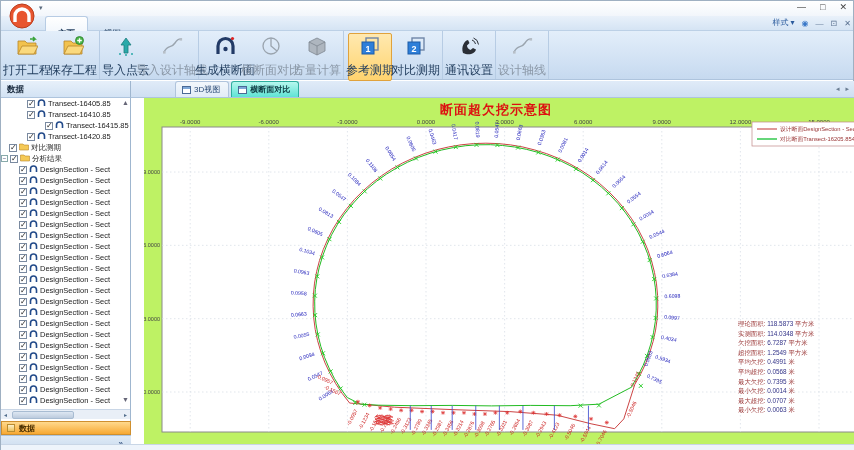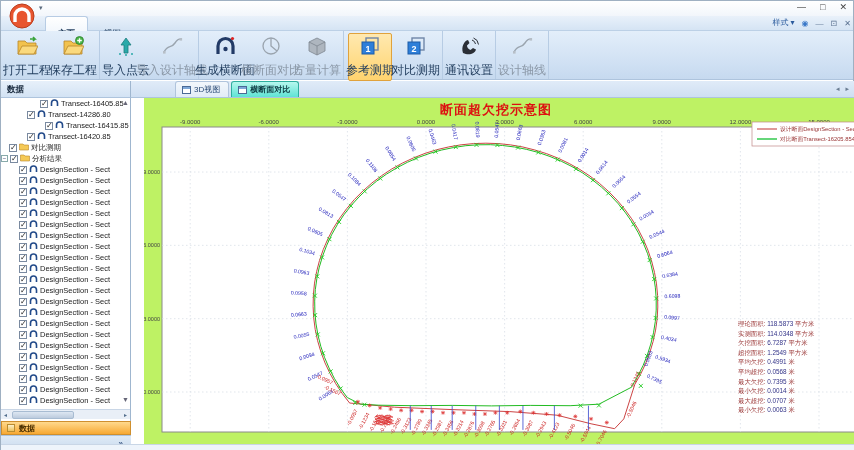--- a/index.html
+++ b/index.html
@@ -224,33 +224,33 @@
       </div>
       <div class="dtab active">
         <span class="dticon"></span>
         <span>横断面对比</span>
       </div>
       <div class="doctabs-right">◂ ▸</div>
   </div>
 
   <div class="leftpanel">
     <div class="tree" id="tree">
-        <div class="trow" style="padding-left: 39px;">
+        <div class="trow" style="padding-left: 26px;">
           <span class="cb"></span>
           <span><svg width="9" height="9" viewBox="0 0 9 9">
               <path d="M1.5 8 V5 A3 3 0 0 1 7.5 5 V8" fill="none" stroke="#224a8a" stroke-width="1.6"></path>
             </svg></span>
           <span>Transect-16405.85</span>
         </div>
         <div class="trow" style="padding-left: 26px;">
           <span class="cb"></span>
           <span><svg width="9" height="9" viewBox="0 0 9 9">
               <path d="M1.5 8 V5 A3 3 0 0 1 7.5 5 V8" fill="none" stroke="#224a8a" stroke-width="1.6"></path>
             </svg></span>
-          <span>Transect-14286.80</span>
+          <span>Transect-16410.85</span>
         </div>
         <div class="trow" style="padding-left: 44px;">
           <span class="cb"></span>
           <span><svg width="9" height="9" viewBox="0 0 9 9">
               <path d="M1.5 8 V5 A3 3 0 0 1 7.5 5 V8" fill="none" stroke="#224a8a" stroke-width="1.6"></path>
             </svg></span>
           <span>Transect-16415.85</span>
         </div>
         <div class="trow" style="padding-left: 26px;">
           <span class="cb"></span>

